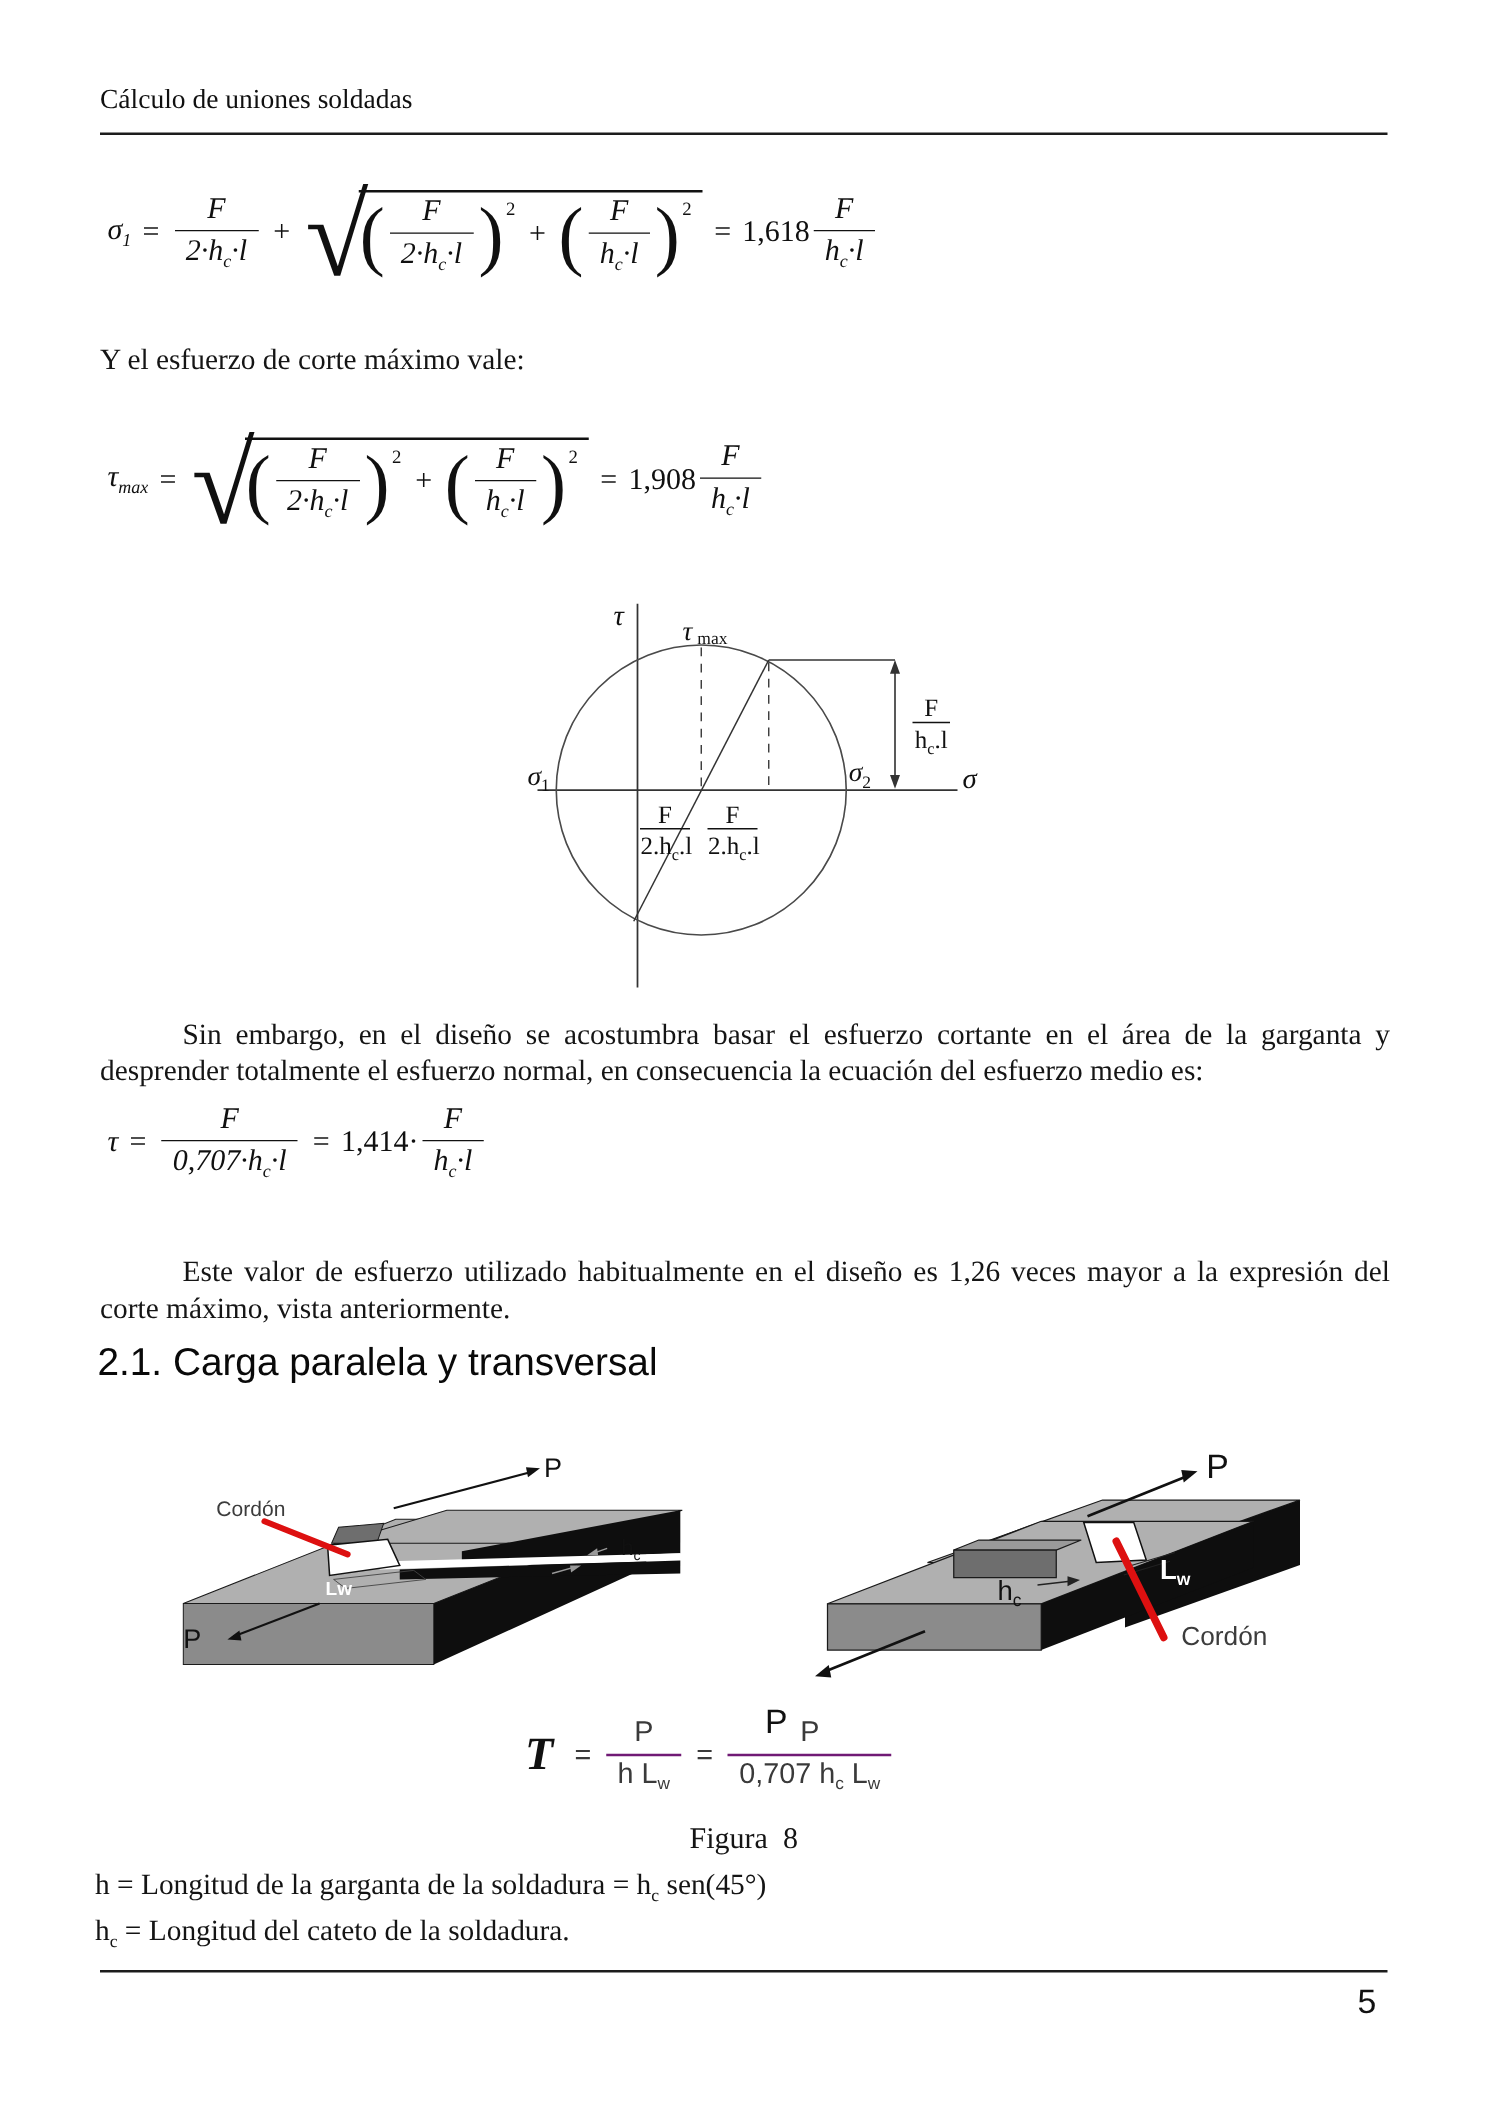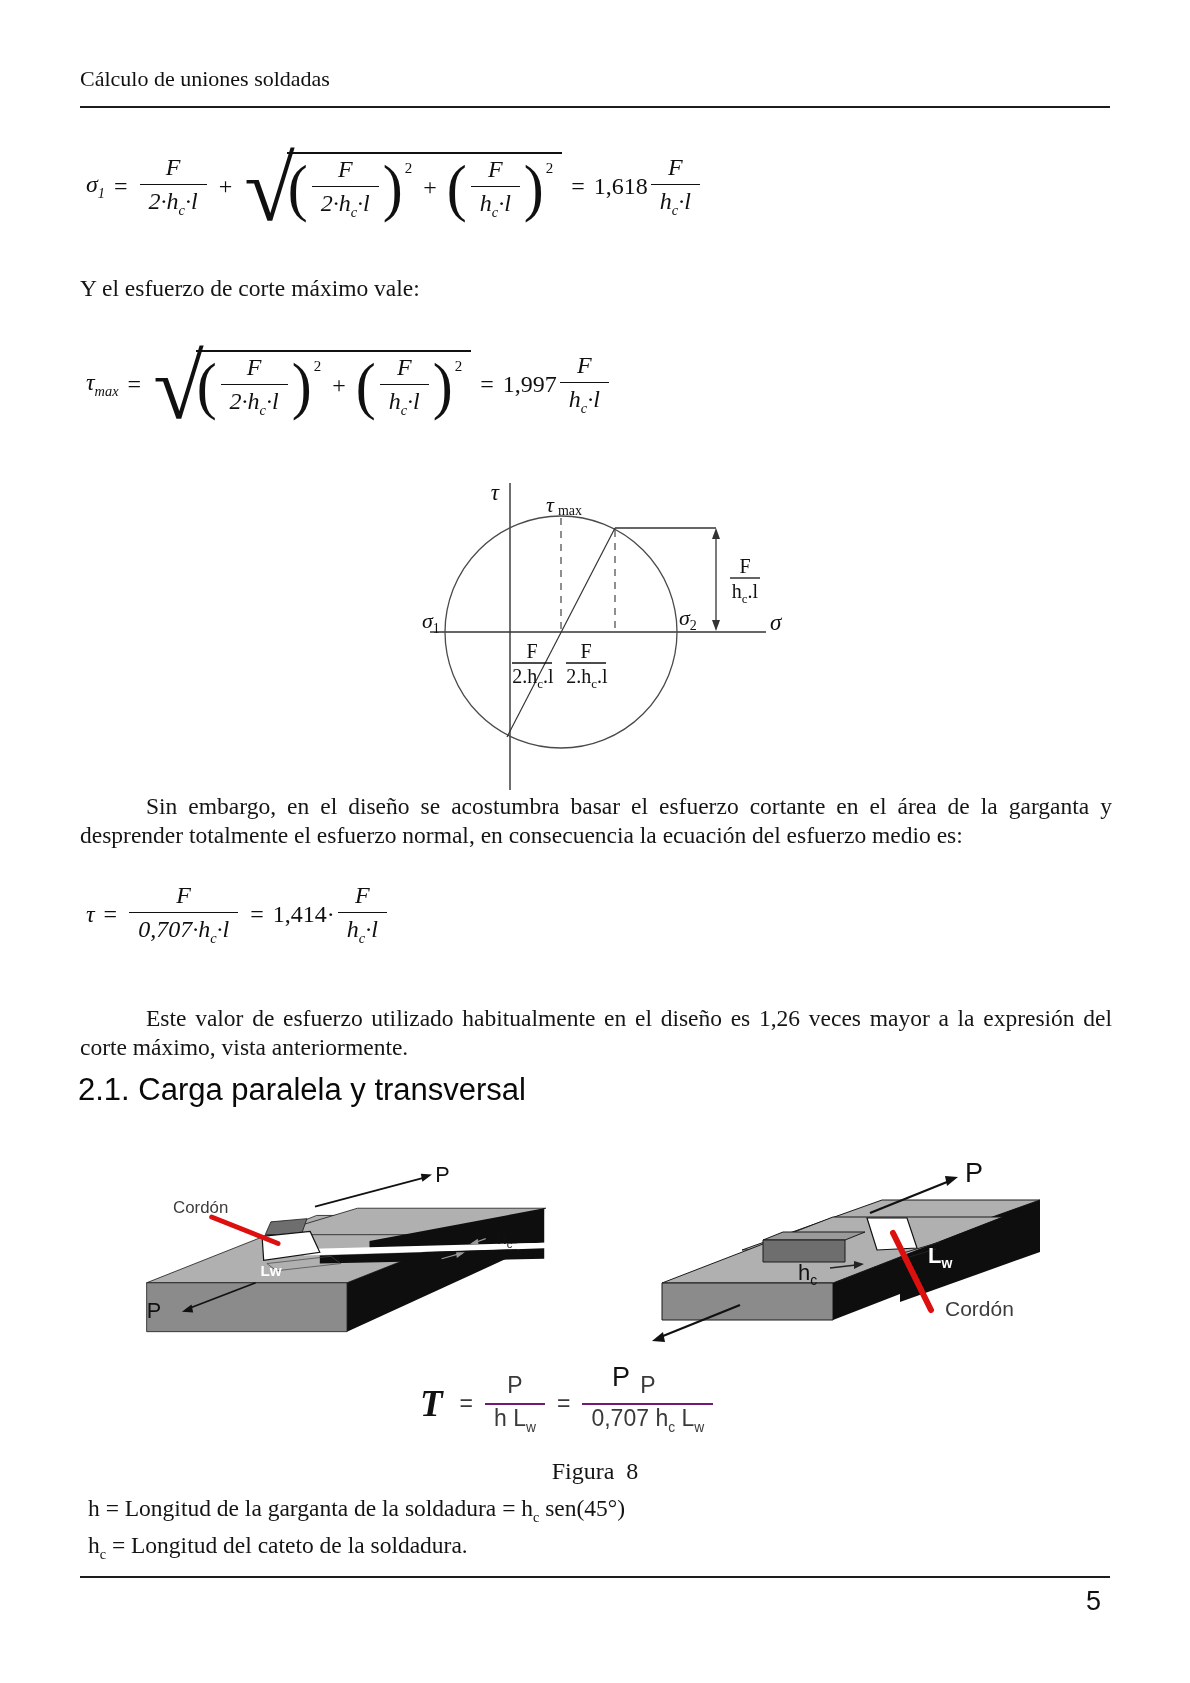--- a/index.html
+++ b/index.html
@@ -95,21 +95,21 @@
       <span class="paren">(</span>
       <span class="frac">
         <span class="num">F</span>
         <span class="den"><i>h</i><sub>c</sub>·<i>l</i></span>
       </span>
       <span class="paren">)</span>
       <span class="exp">2</span>
     </span>
   </span>
   <span class="op">=</span>
-  <span class="up">1,997</span>
+  <span class="up">1,908</span>
   <span class="frac">
     <span class="num">F</span>
     <span class="den"><i>h</i><sub>c</sub>·<i>l</i></span>
   </span>
 </div>
 
 <svg class="abs" style="left:370px;top:450px" width="440" height="355" viewBox="370 450 440 355">
   <line x1="510" y1="483" x2="510" y2="790" stroke="#333" stroke-width="1.4"></line>
   <line x1="430" y1="632" x2="766" y2="632" stroke="#333" stroke-width="1.4"></line>
   <circle cx="561" cy="632" r="116" fill="none" stroke="#4a4a4a" stroke-width="1.3"></circle>
@@ -129,21 +129,21 @@
   <line x1="512" y1="663" x2="552" y2="663" stroke="#111" stroke-width="1.3"></line>
   <text x="533" y="683" text-anchor="middle" fill="#111"><tspan font-size="20">2.h</tspan><tspan font-size="13" dy="5">c</tspan><tspan font-size="20" dy="-5">.l</tspan></text>
   <text x="586" y="658" text-anchor="middle" font-size="20" fill="#111">F</text>
   <line x1="566" y1="663" x2="606" y2="663" stroke="#111" stroke-width="1.3"></line>
   <text x="587" y="683" text-anchor="middle" fill="#111"><tspan font-size="20">2.h</tspan><tspan font-size="13" dy="5">c</tspan><tspan font-size="20" dy="-5">.l</tspan></text>
   <text x="745" y="573" text-anchor="middle" font-size="20" fill="#111">F</text>
   <line x1="730" y1="578" x2="760" y2="578" stroke="#111" stroke-width="1.3"></line>
   <text x="745" y="598" text-anchor="middle" fill="#111"><tspan font-size="20">h</tspan><tspan font-size="13" dy="5">c</tspan><tspan font-size="20" dy="-5">.l</tspan></text>
 </svg>
 
-<div class="abs body-text indent" style="left:80px;top:792px">Sin embargo, en el diseño se acostumbra basar el esfuerzo cortante en el área de la garganta y desprender totalmente el esfuerzo normal, en consecuencia la ecuación del esfuerzo medio es:</div>
+<div class="abs body-text indent" style="left:80px;top:814px">Sin embargo, en el diseño se acostumbra basar el esfuerzo cortante en el área de la garganta y desprender totalmente el esfuerzo normal, en consecuencia la ecuación del esfuerzo medio es:</div>
 
 <div class="abs formula" style="left:86px;top:882px">
   <span><i>τ</i></span>
   <span class="op">=</span>
   <span class="frac">
     <span class="num">F</span>
     <span class="den">0,707·<i>h</i><sub>c</sub>·<i>l</i></span>
   </span>
   <span class="op">=</span>
   <span class="up">1,414·</span>
@@ -218,19 +218,19 @@
   </span>
   <span class="op">=</span>
   <span class="frac">
     <span class="num">P</span>
     <span class="den">0,707 h<sub>c</sub>  L<sub>w</sub></span>
   </span>
 </div>
 
 <div class="abs caption" style="left:0px;top:1458px">Figura  8</div>
 
-<div class="abs defs-text" style="left:88px;top:1494px">
+<div class="abs defs-text" style="left:76px;top:1494px">
   <div>h = Longitud de la garganta de la soldadura = h<sub>c</sub> sen(45°)</div>
   <div>h<sub>c</sub> = Longitud del cateto de la soldadura.</div>
 </div>
 
 <div class="abs rule" style="left:80px;top:1576px;width:1030px"></div>
 <div class="abs pagenum" style="left:1086px;top:1586px">5</div>
 
 </body></html>

